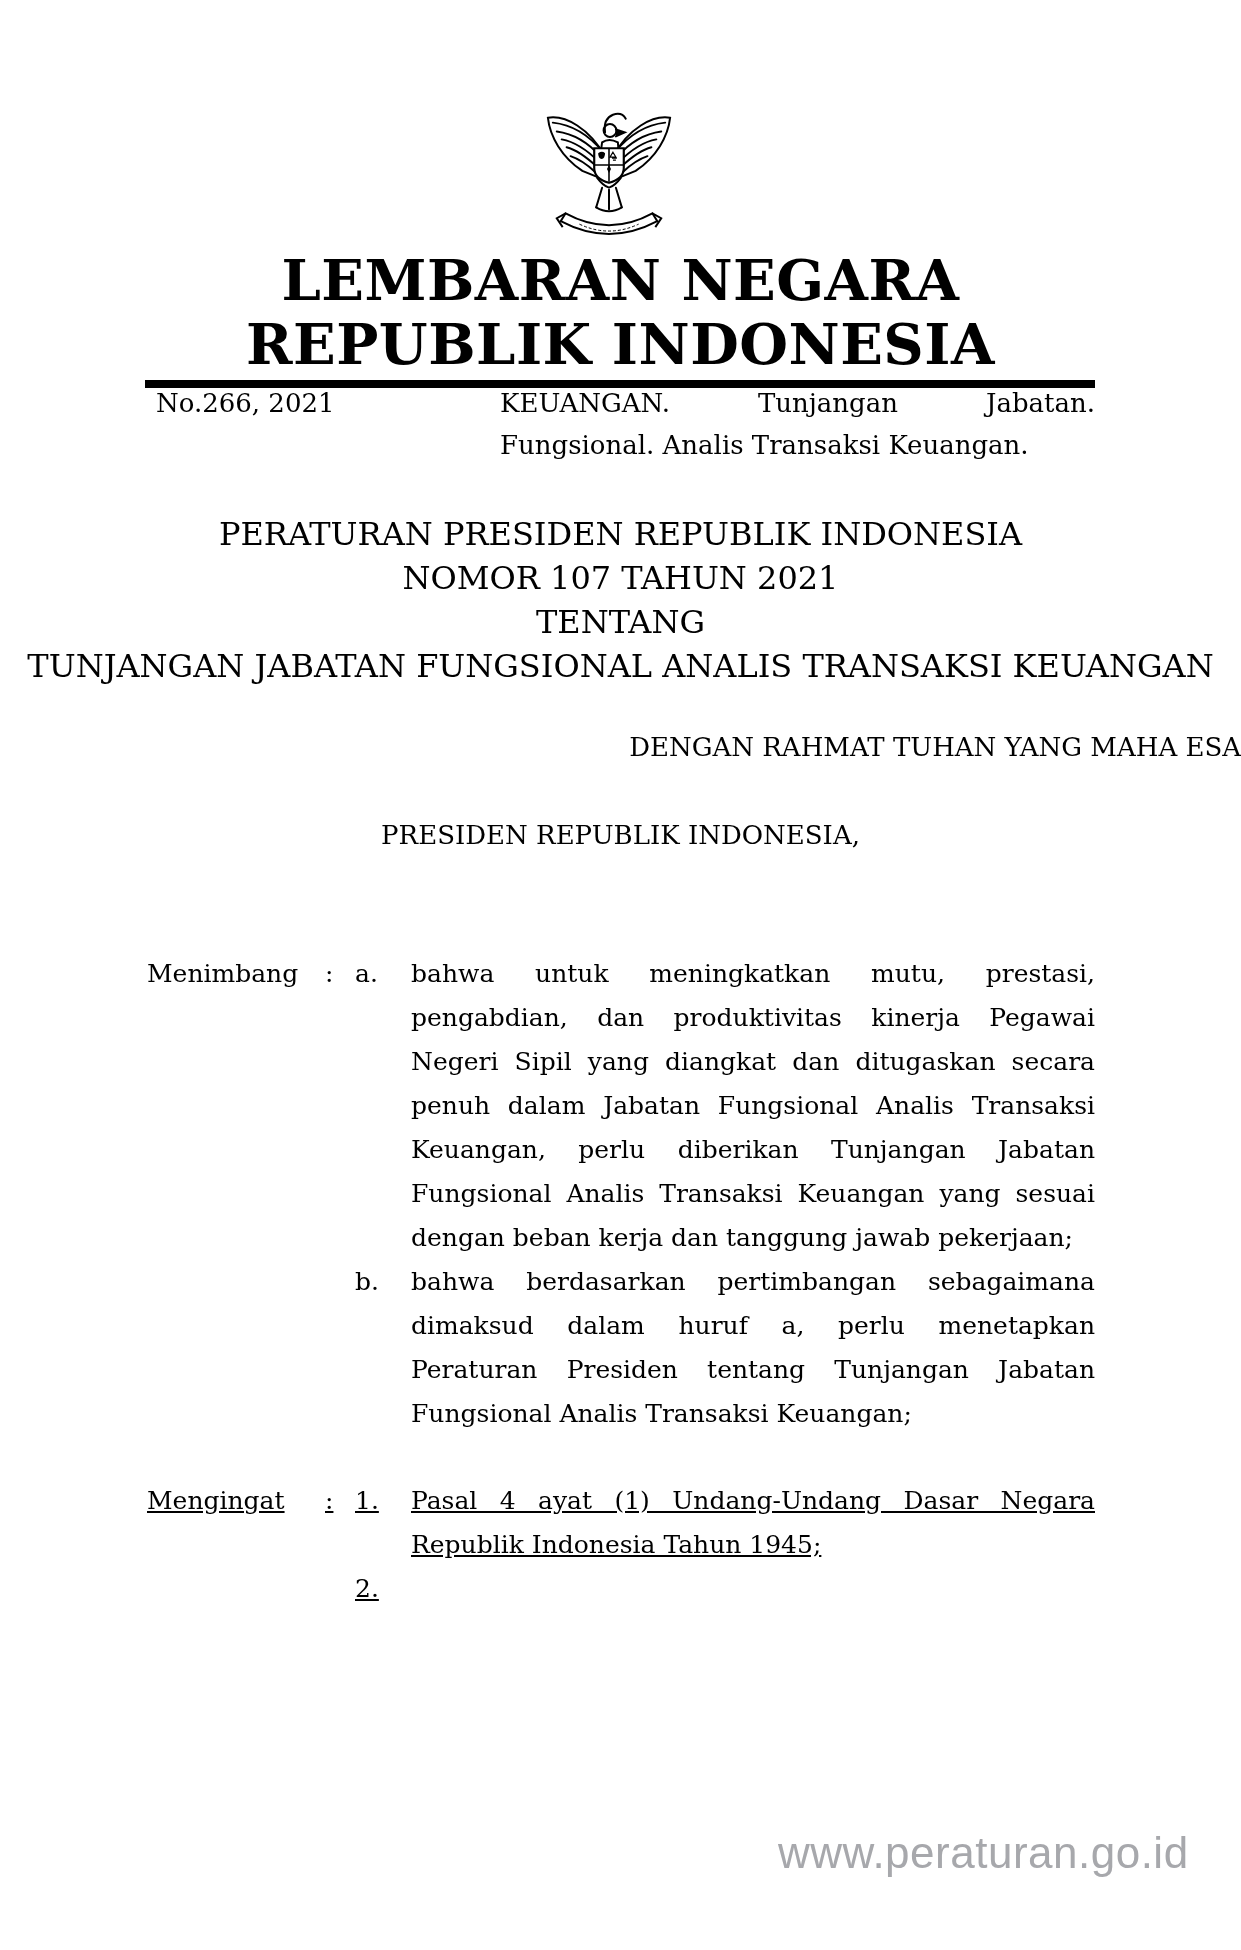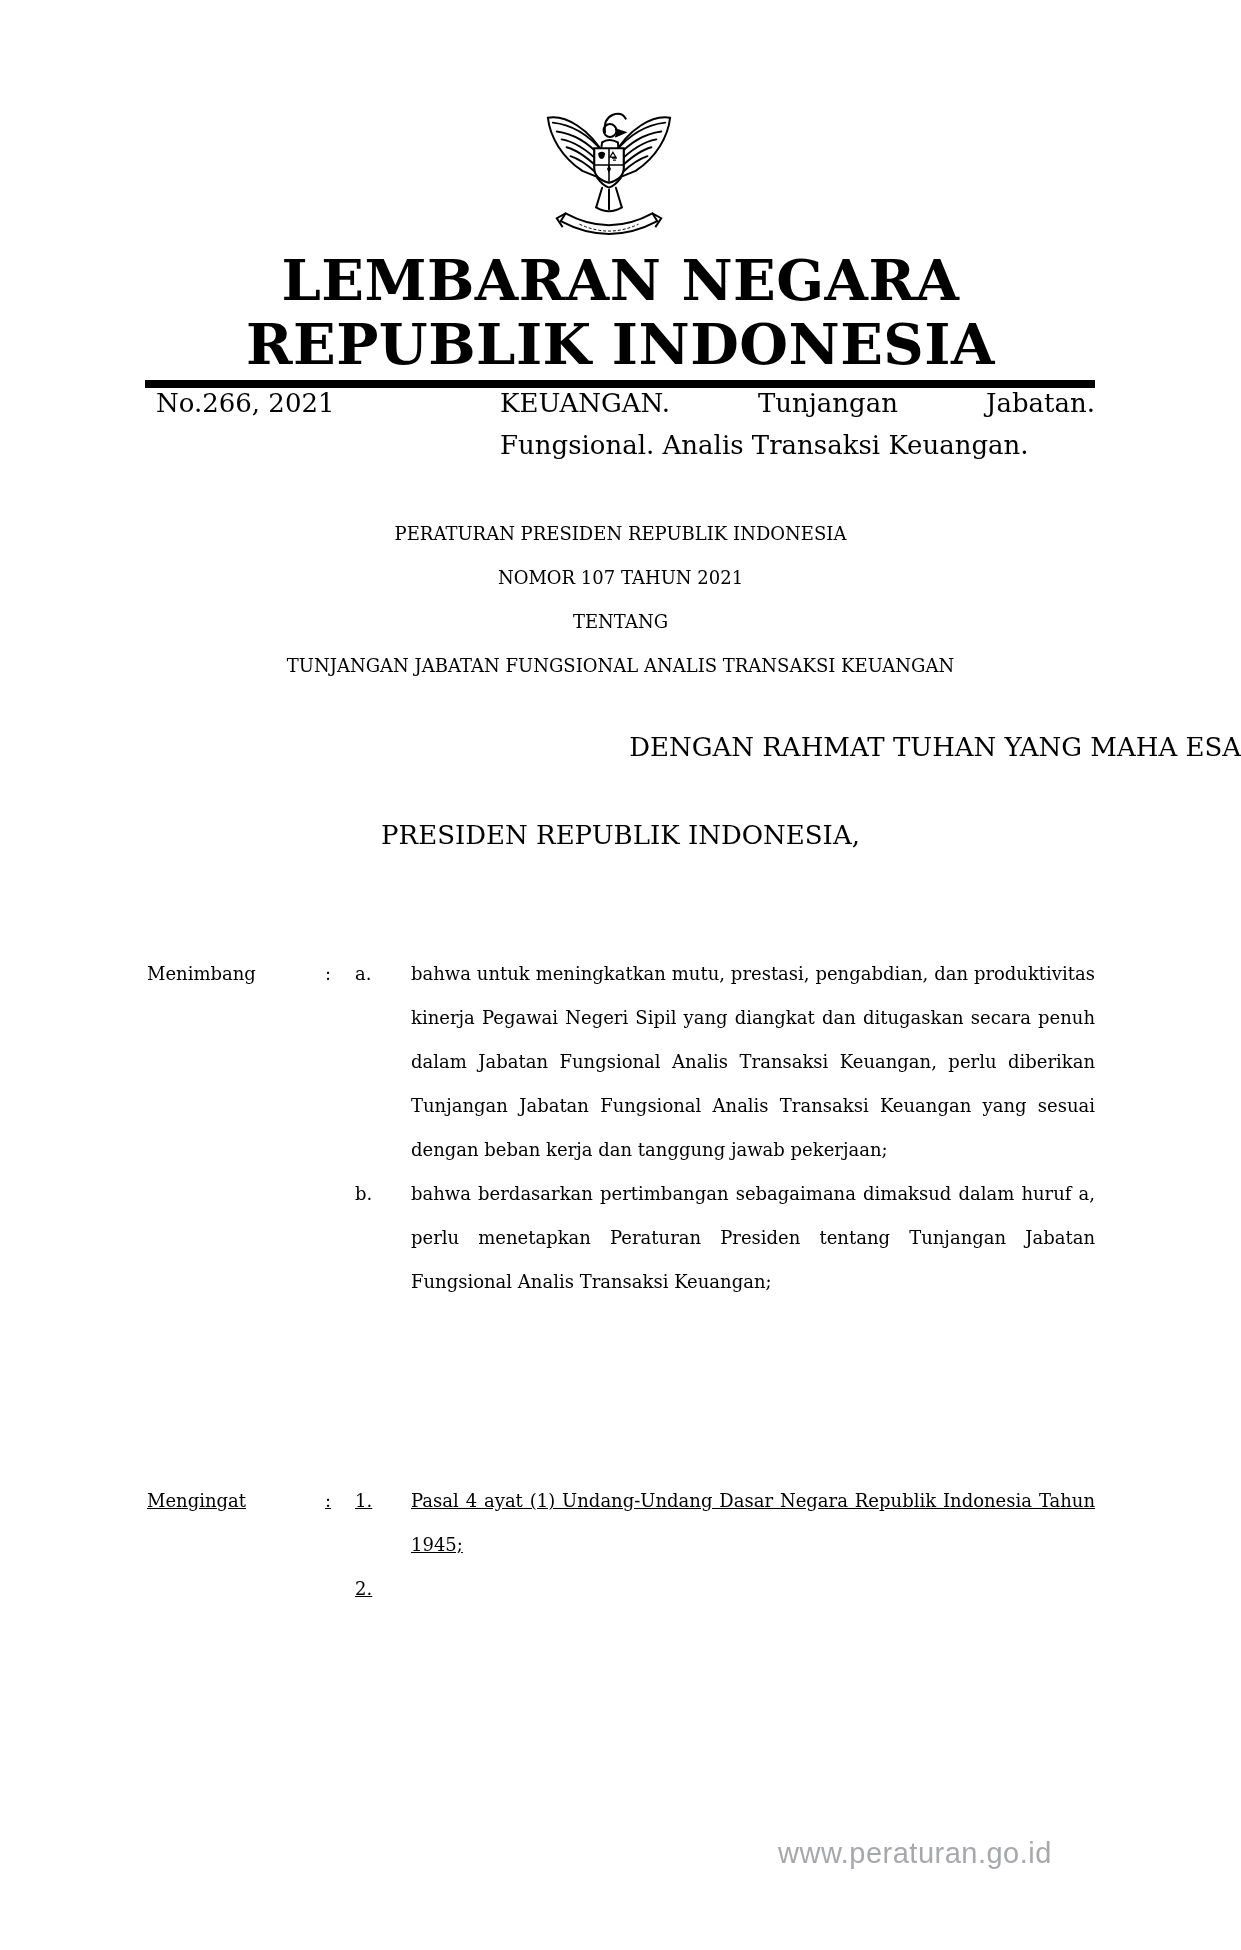--- a/index.html
+++ b/index.html
@@ -64,51 +64,51 @@
     text-align: justify;
   }
 
   
   .doc-heading {
     position: absolute;
     left: 0;
     top: 512px;
     width: 1241px;
     text-align: center;
-    font-size: 18px;
+    font-size: 32px;
     line-height: 44px;
   }
   .center-line { width: 1241px; text-align: center; font-size: 26px; position: absolute; left: 0; }
   .invocation { top: 732px; text-align: right; }
   .authority  { top: 820px; }
 
   
   .section {
     position: absolute;
     left: 147px;
     width: 948px;
     display: grid;
     grid-template-columns: 178px 30px 56px 1fr; 
-    font-size: 18px;
+    font-size: 25px;
     line-height: 44px;
   }
   .section-menimbang { top: 952px; }
   .section-mengingat { top: 1479px; text-decoration: underline; }
   .sec-label { grid-column: 1; grid-row: 1; }
   .sec-colon { grid-column: 2; grid-row: 1; }
   .item-marker { grid-column: 3; }
   .item-text { grid-column: 4; text-align: justify; }
 
   
   .watermark {
     position: absolute;
     left: 778px;
     top: 1834px;
     font-family: "Liberation Sans", "DejaVu Sans", sans-serif;
-    font-size: 29px;
+    font-size: 44px;
     line-height: 38px;
     color: #a7a8ac;
     letter-spacing: 0.5px;
   }
 </style>
 </head>
 <body>
 
 <div class="page">
 

